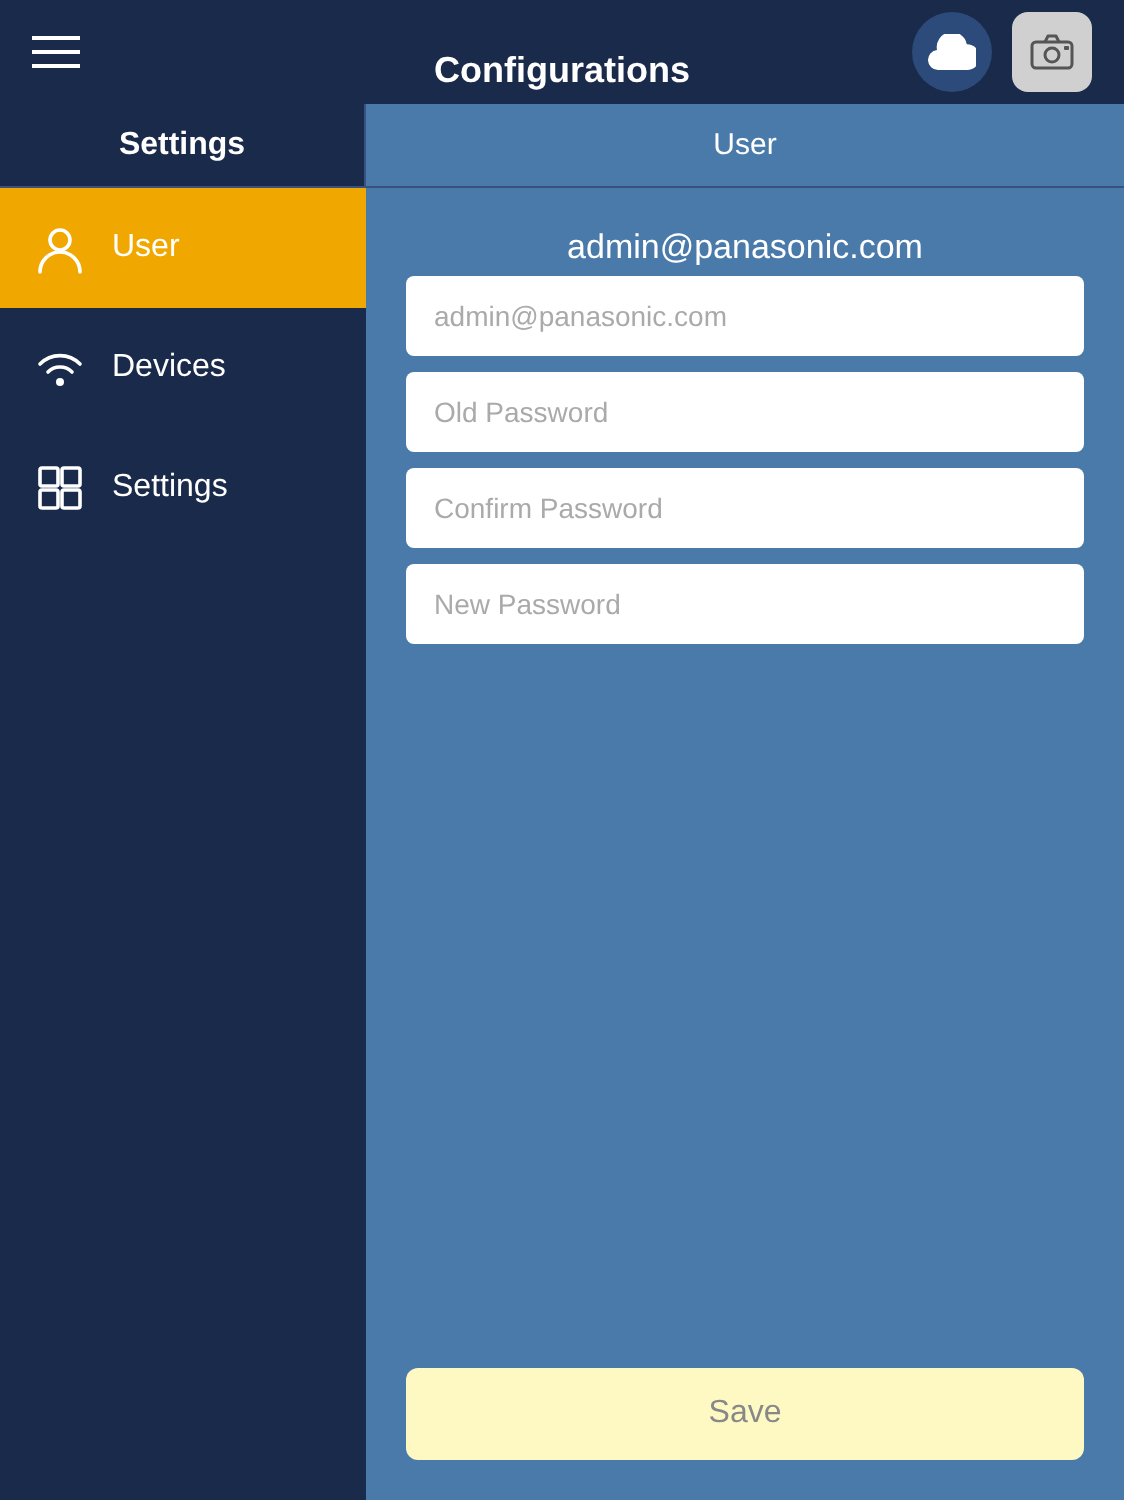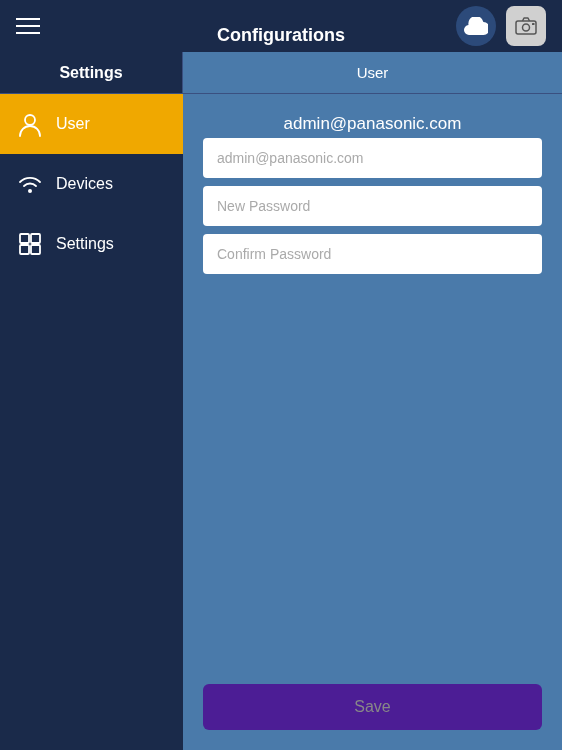--- a/index.html
+++ b/index.html
@@ -176,21 +176,21 @@
       margin-top: 4px;
       line-height: 1.5;
     }
 
     
     .save-button {
       position: absolute;
       bottom: 20px;
       left: 20px;
       right: 20px;
-      background: #4c1d95;
+      background: #fef9c3;
       border: none;
       border-radius: 6px;
       padding: 14px;
       font-size: 16px;
       color: #888;
       cursor: pointer;
       text-align: center;
     }
 
     
@@ -271,23 +271,24 @@
     </div>
 
   </div>
 
   <div class="content">
 
     <div class="user-email">admin@panasonic.com</div>
 
     <input class="form-field" type="text" placeholder="admin@panasonic.com" style="">
 
+    <input class="form-field" type="password" placeholder="Old Password" style="">
+
+    <input class="form-field" type="password" placeholder="Confirm Password" style="">
 
     <input class="form-field" type="password" placeholder="New Password" style="">
 
-    <input class="form-field" type="password" placeholder="Confirm Password" style="">
-
 
     <button class="save-button">Save</button>
 
   </div>
 
 </div>
 
 </body></html>

